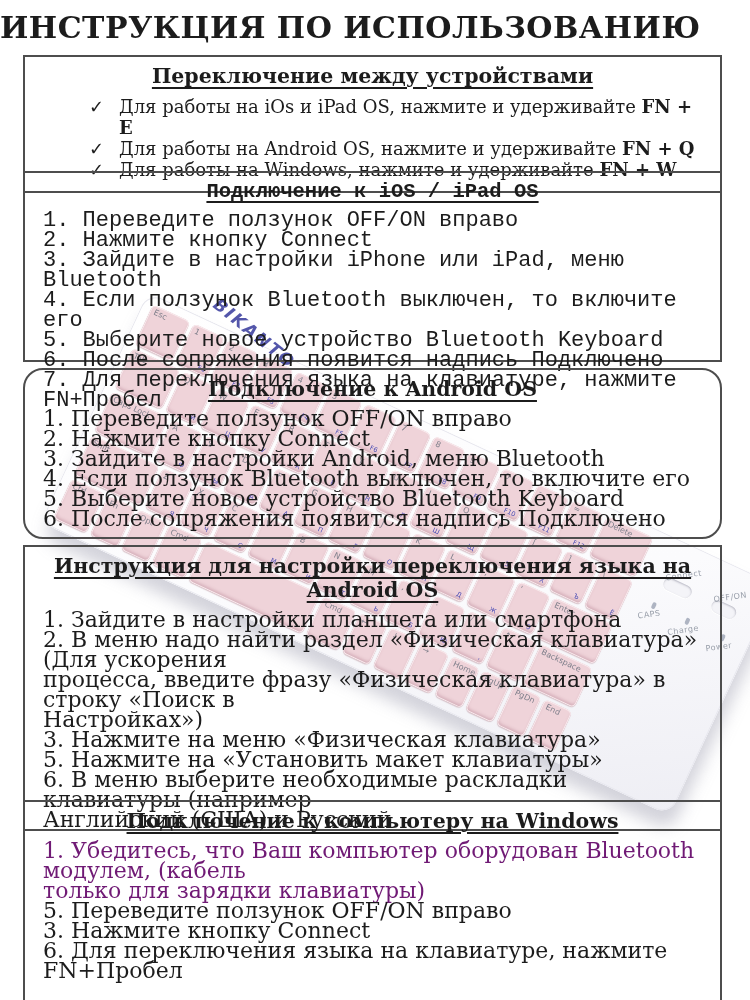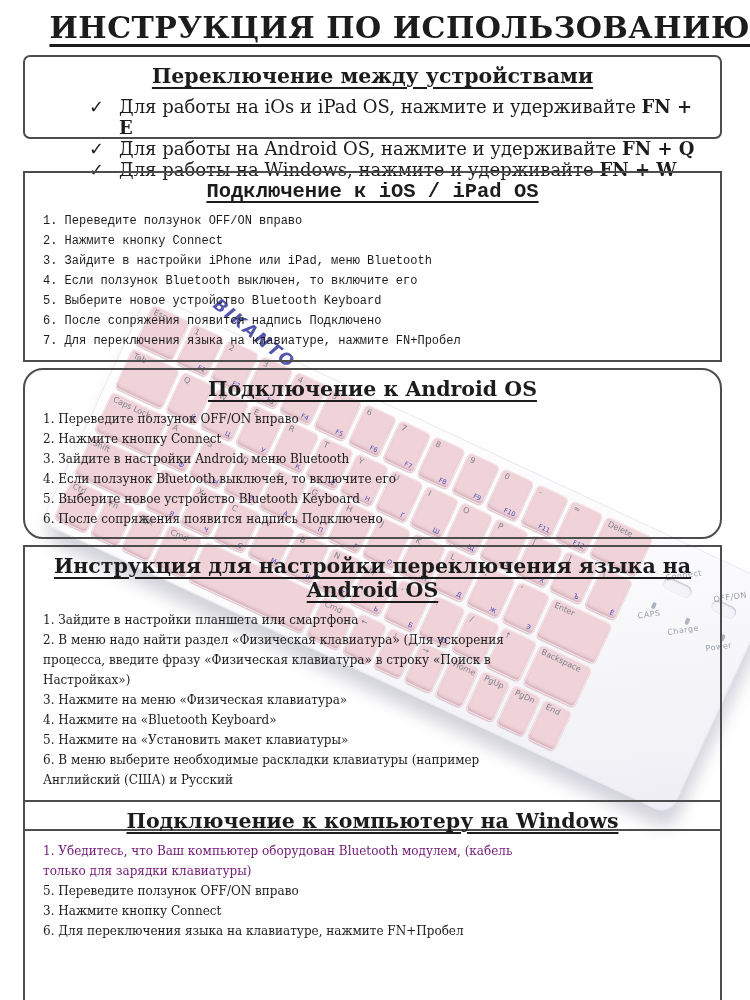--- a/index.html
+++ b/index.html
@@ -55,39 +55,39 @@
   
   .brand{
     position:absolute;left:222px;top:294px;z-index:1;
     transform:rotate(39deg);transform-origin:0 0;
     font-family:"DejaVu Sans","Liberation Sans",sans-serif;
     font-weight:bold;font-style:italic;font-size:17px;letter-spacing:2px;
     color:#3c3f9f;opacity:.88;
   }
   
   .title{
-    position:absolute;left:0;top:10px;width:750px;text-align:right;z-index:2;
+    position:absolute;left:0;top:10px;width:750px;text-align:left;z-index:2;
     font-size:30px;font-weight:bold;letter-spacing:.5px;
-    text-decoration:underline;text-decoration-thickness:3px;text-underline-offset:6px;
+    text-decoration-thickness:3px;text-underline-offset:6px;
   }
   .box{
     position:absolute;left:23px;width:699px;box-sizing:border-box;
     border:2px solid #4d4d4d;background:transparent;z-index:2;
   }
   .box-heading{
     margin-top:7px;text-align:center;font-weight:bold;font-size:20.5px;
     text-decoration:underline;text-decoration-thickness:2px;text-underline-offset:4px;
   }
-  .box-items{margin:8px 12px 0 18px;font-size:12px;line-height:20px;}
+  .box-items{margin:8px 12px 0 18px;font-size:22px;line-height:20px;}
   .item{white-space:pre-line;margin:0;}
   .item.red{color:#701a75;}
   .checklist{margin:8px 12px 0 64px;font-size:18px;line-height:21px;}
   .checkrow{display:flex;}
   .checkmark{flex:0 0 30px;font-family:"DejaVu Sans","Liberation Sans",sans-serif;}
-  #box-switching{top:55px;height:84px;border-radius:7px;}
+  #box-switching{top:55px;height:138px;}
   #box-ios{top:171px;height:191px;font-family:Liberation Mono, monospace;}
   #box-android{top:368px;height:171px;border-radius:20px;}
   #box-lang{top:545px;height:286px;}
   #box-windows{top:800px;height:230px;}
 </style>
 </head>
 <body>
 
 <div class="kb">
   <div class="kb-keys">
@@ -423,21 +423,20 @@
 </div>
 
 <div class="box" id="box-lang">
   <div class="box-heading">Инструкция для настройки переключения языка на Android OS</div>
   <div class="box-items">
       <div class="item">1. Зайдите в настройки планшета или смартфона</div>
       <div class="item">2. В меню надо найти раздел «Физическая клавиатура» (Для ускорения
 процесса, введите фразу «Физическая клавиатура» в строку «Поиск в
 Настройках»)</div>
       <div class="item">3. Нажмите на меню «Физическая клавиатура»</div>
-      <div class="item">4. Нажмите на «Bluetooth Keyboard»</div>
       <div class="item">5. Нажмите на «Установить макет клавиатуры»</div>
       <div class="item">6. В меню выберите необходимые раскладки клавиатуры (например
 Английский (США) и Русский</div>
     </div>
 </div>
 
 <div class="box" id="box-windows">
   <div class="box-heading">Подключение к компьютеру на Windows</div>
   <div class="box-items">
       <div class="item red">1. Убедитесь, что Ваш компьютер оборудован Bluetooth модулем, (кабель

